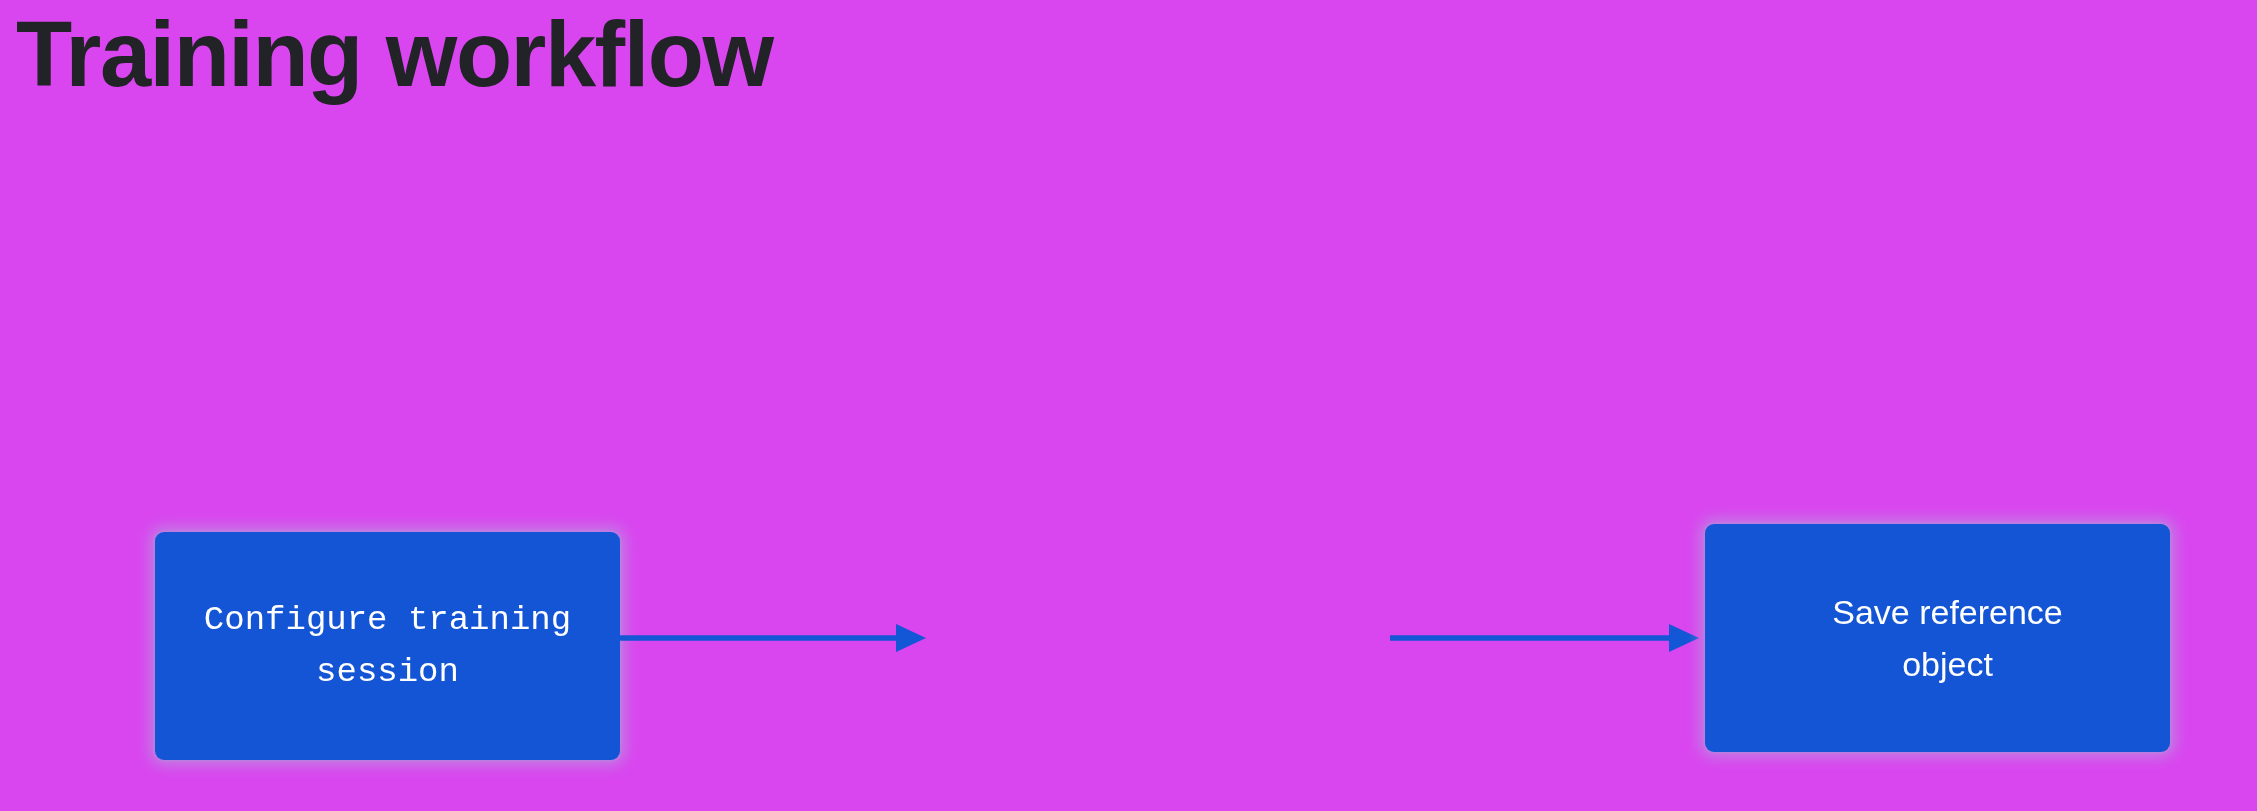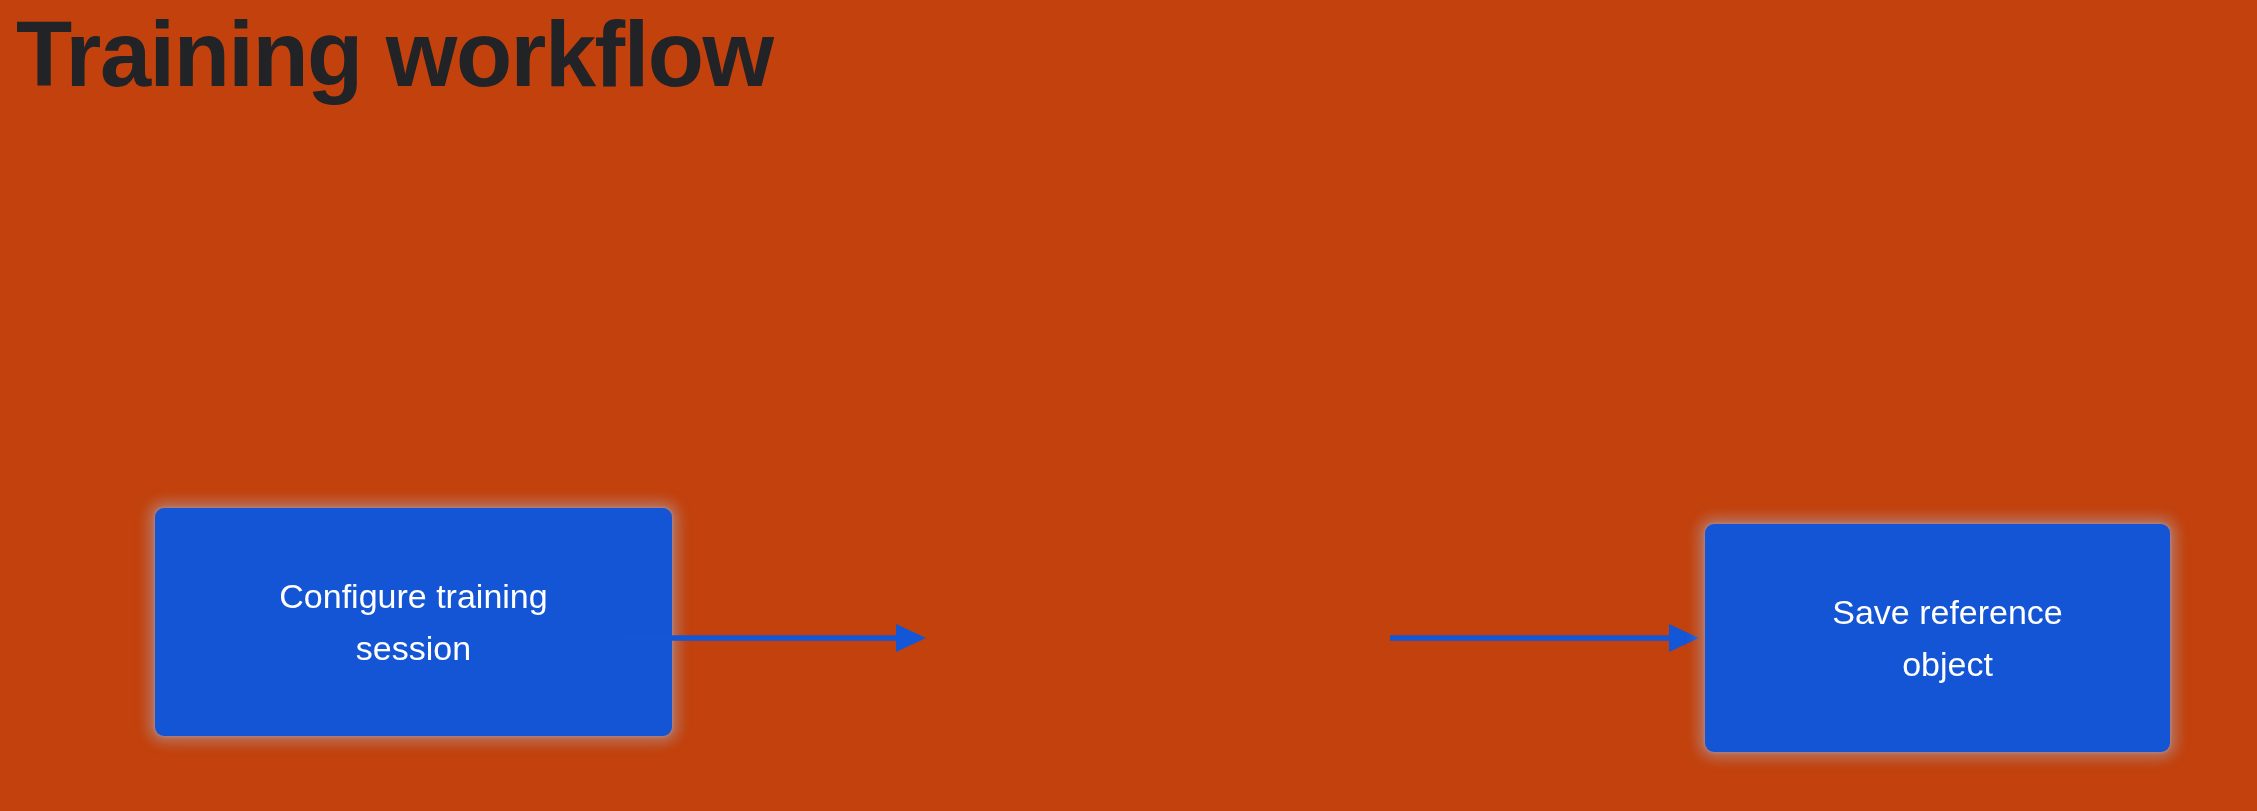--- a/index.html
+++ b/index.html
@@ -13,21 +13,21 @@
     background: #edeff1;
     font-family: "Liberation Sans", sans-serif;
     overflow: hidden;
     position: relative;
   }
 
   #canvas {
     position: relative;
     width: 2257px;
     height: 811px;
-    background: #c2410c;
+    background: #d946ef;
   }
 
   
   #page-title {
     position: absolute;
     left: 16px;
     top: 5px;
     font-size: 92px;
     font-weight: 700;
     letter-spacing: -1.5px;
@@ -65,21 +65,21 @@
     font-size: 34px;
     font-weight: 400;
     line-height: 52px;
     color: #ffffff;
     padding: 0 14px;
     white-space: pre-line;
     -webkit-font-smoothing: antialiased;
   }
 
   
-  #node-configure { left: 155px;  top: 508px; width: 517px; height: 228px; }
+  #node-configure { left: 155px;  top: 532px; width: 465px; height: 228px; font-family: Liberation Mono, monospace; }
   #node-train     { left: 927px;  top: 524px; width: 463px; height: 228px; }
   #node-save      { left: 1705px; top: 524px; width: 465px; height: 228px; padding-left: 20px; }
 
   
   .edge {
     position: absolute;
     height: 40px;
   }
   .edge svg { display: block; overflow: visible; }
 

